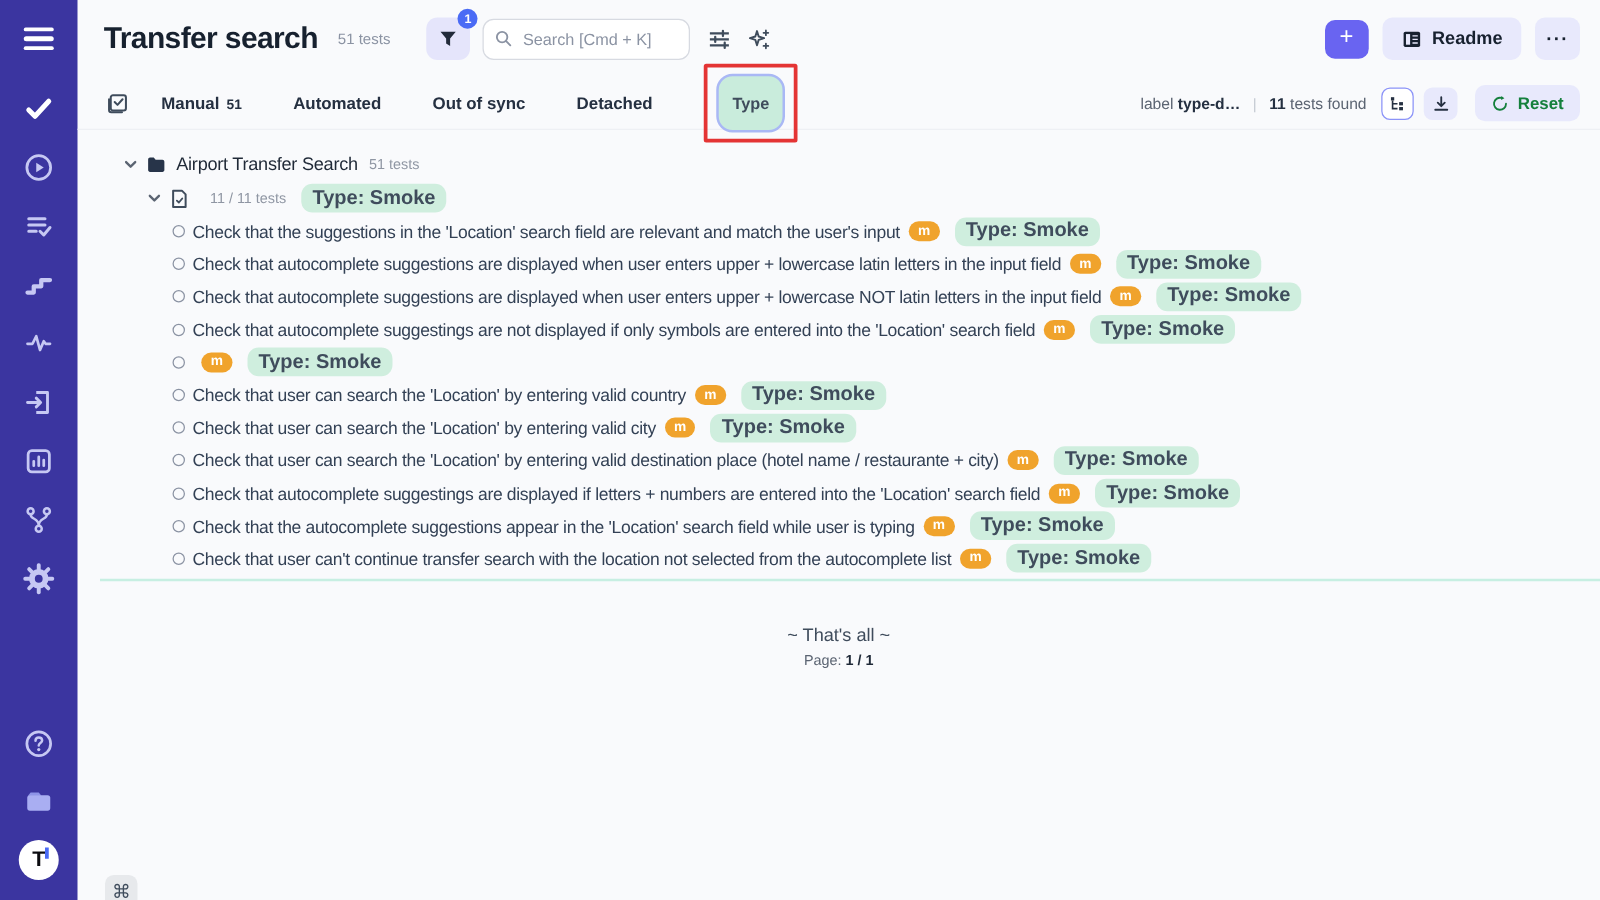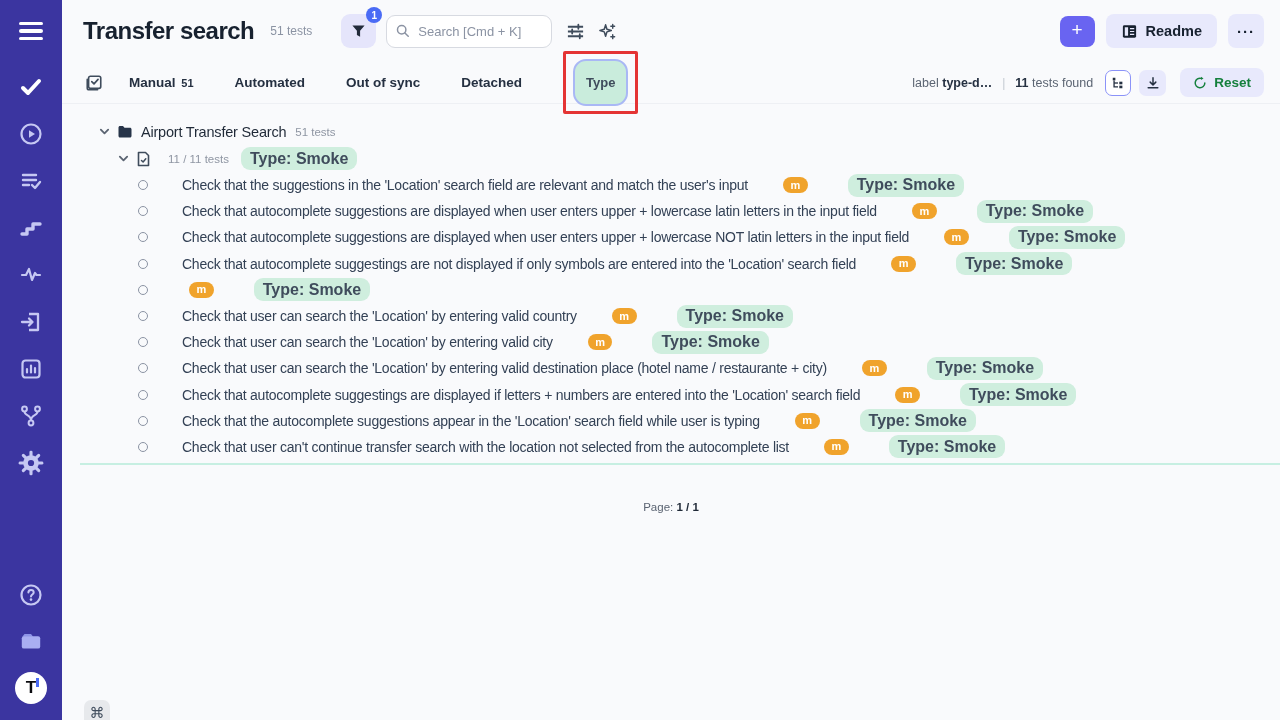--- a/index.html
+++ b/index.html
@@ -83,21 +83,21 @@
   .folder-row { height:27px; padding-left:19px; cursor:pointer; }
   .suite-row { height:27px; padding-left:38px; cursor:pointer; }
   .chev { color:#5b6472; display:flex; margin-right:7px; cursor:pointer; }
   .folder-ic { color:#273449; display:flex; margin-right:8px; }
   .doc-ic { color:#3f4c5c; display:flex; margin-right:8px; }
   .node-name { font-size:14.5px; font-weight:500; color:#1f2937; letter-spacing:-0.2px; }
   .suite-row .node-name { font-weight:600; }
   .node-count { font-size:11.5px; color:#8f96a3; margin-left:9px; white-space:nowrap; }
   .type-badge { background:#cfeede; color:#3f4c5c; font-size:16px; font-weight:700;
     border-radius:9px; padding:2.5px 9px; margin-left:12px; white-space:nowrap; }
-  .test-row { height:26.2px; padding-left:58px; cursor:pointer;gap:28px; }
+  .test-row { height:26.2px; padding-left:58px; cursor:pointer; }
   .row-circle { width:10px; height:10px; border:1.5px solid #8b93a3; border-radius:50%; margin-right:6px; flex:none; }
   .row-title { font-size:14px; color:#334155; letter-spacing:-0.25px; white-space:nowrap; }
   .m-badge { background:#f0a32c; color:#fff; font-size:11px; font-weight:700; border-radius:9px;
     padding:1.5px 7.5px; margin-left:7px; line-height:13px; }
 
   
   .footer { margin-top:36px; text-align:center; }
   .thats-all { font-size:14.5px; color:#3f4c5c; }
   .page-line { margin-top:6px; font-size:11.5px; color:#5b6472; }
   .page-line b { color:#1f2937; }
@@ -424,20 +424,21 @@
   <div class="trow test-row">
     <span class="row-circle"></span>
     <span class="row-title">Check that user can't continue transfer search with the location not selected from the autocomplete list</span>
     <span class="m-badge">m</span>
     <span class="type-badge">Type: Smoke</span>
   </div>
 </div>
   </div>
 
   <div class="footer">
+    <div class="thats-all">~ That's all ~</div>
     <div class="page-line">
       <span>Page:</span>
       <b>1 / 1</b>
     </div>
   </div>
 </main>
 
 <button class="cmd-key">⌘</button>
 
 </body></html>

